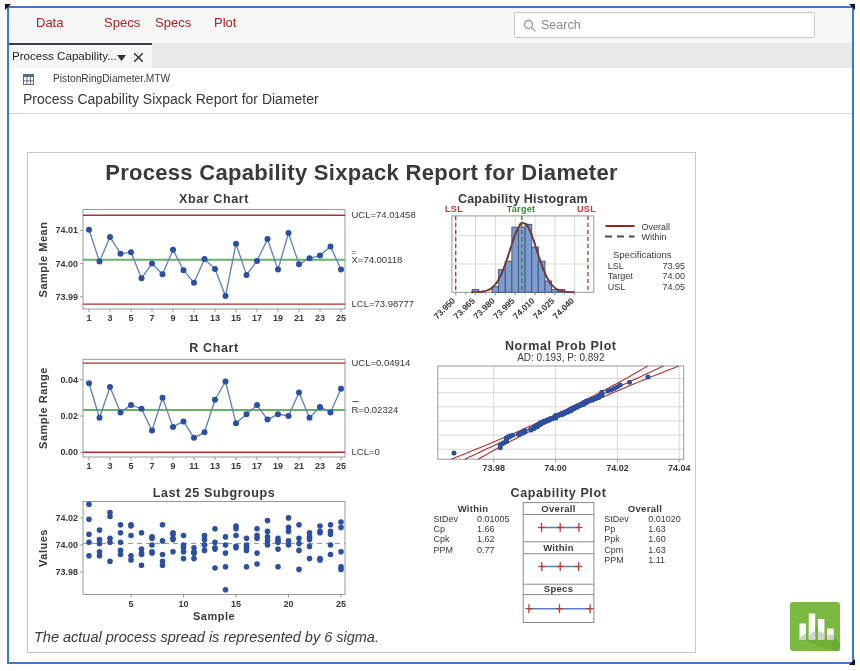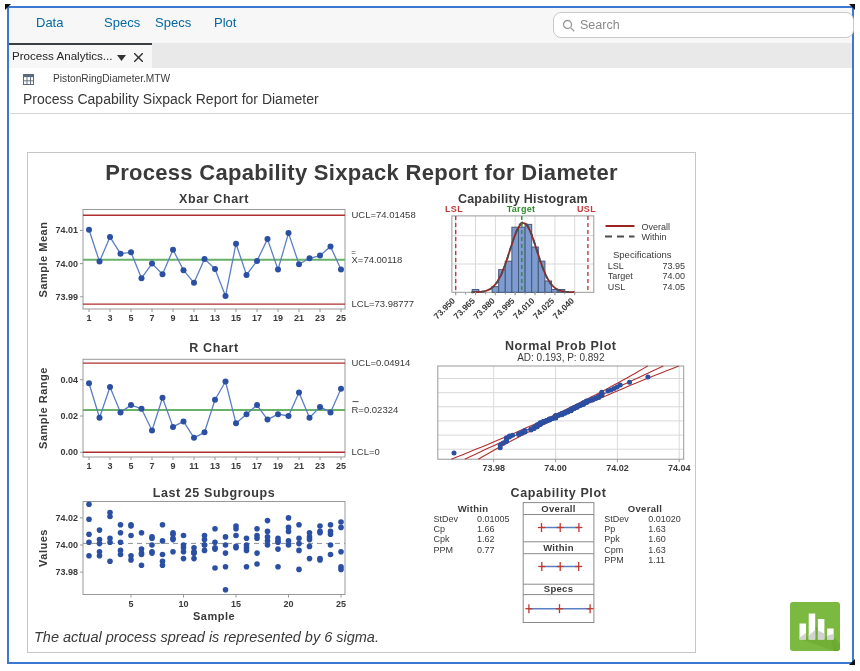--- a/index.html
+++ b/index.html
@@ -1,18 +1,18 @@
 <!DOCTYPE html>
 <html><head><meta charset="utf-8"><style>
 *{margin:0;padding:0;box-sizing:border-box;}
 body{width:860px;height:671px;background:#fff;font-family:"Liberation Sans",sans-serif;position:relative;overflow:hidden;}
 .win{position:absolute;left:7px;top:6px;width:847px;height:658px;border:2px solid #3c78d2;background:#fff;}
 .menubar{position:absolute;left:0;top:0;width:100%;height:35px;background:#f7f7f7;}
-.mi{position:absolute;top:7px;font-size:13px;color:#0369a1;}
-.search{position:absolute;left:544px;top:4px;width:301px;height:26px;background:#fff;border:1px solid #c9c9c9;border-radius:8px;}
+.mi{position:absolute;top:7px;font-size:13px;color:#b91c1c;}
+.search{position:absolute;left:505px;top:4px;width:301px;height:26px;background:#fff;border:1px solid #c9c9c9;border-radius:2px;}
 .search span{position:absolute;left:26px;top:5px;font-size:12.5px;color:#8a8a8a;}
 .tabbar{position:absolute;left:0;top:35px;width:100%;height:25px;background:#e9e9e9;}
 .tab{position:absolute;left:0;top:0;width:143px;height:25px;background:#f7f7f7;border-top:2px solid #3a3f44;}
 .tab .t{position:absolute;left:3px;top:4px;font-size:11.6px;color:#262626;}
 .doc{position:absolute;left:0;top:60px;width:100%;height:594px;background:#fff;}
 .ws{position:absolute;left:44px;top:4.5px;font-size:10.2px;color:#3d3d3d;}
 .ptitle{position:absolute;left:14px;top:23px;font-size:14px;color:#383838;}
 .sep{position:absolute;left:1px;top:45px;width:842px;height:1px;background:#d4d4d4;}
 .frame{position:absolute;left:27px;top:152px;width:669px;height:501px;border:1px solid #c6c6c6;background:#fff;}
 .mlogo{position:absolute;left:790px;top:602px;width:50px;height:49px;background:#7cb940;border-radius:3px;overflow:hidden;}
@@ -28,21 +28,21 @@
   <div class="search">
    <svg width="14" height="14" style="position:absolute;left:8px;top:6px;" viewBox="0 0 14 14">
           <circle cx="5.5" cy="5.5" r="4" fill="none" stroke="#9a9a9a" stroke-width="1.3"></circle>
           <line x1="8.6" y1="8.6" x2="12.3" y2="12.3" stroke="#9a9a9a" stroke-width="1.3"></line>
         </svg>
    <span>Search</span>
   </div>
  </div>
  <div class="tabbar">
   <div class="tab">
-   <span class="t">Process Analytics...</span>
+   <span class="t">Process Capability...</span>
    <svg width="9" height="6" style="position:absolute;left:108px;top:10px;">
           <polygon points="0,0 9,0 4.5,6" fill="#333"></polygon>
         </svg>
    <svg width="9" height="9" style="position:absolute;left:125px;top:8px;">
           <line x1="0" y1="0" x2="9" y2="9" stroke="#333" stroke-width="1.4"></line>
           <line x1="9" y1="0" x2="0" y2="9" stroke="#333" stroke-width="1.4"></line>
         </svg>
   </div>
  </div>
  <div class="doc">

